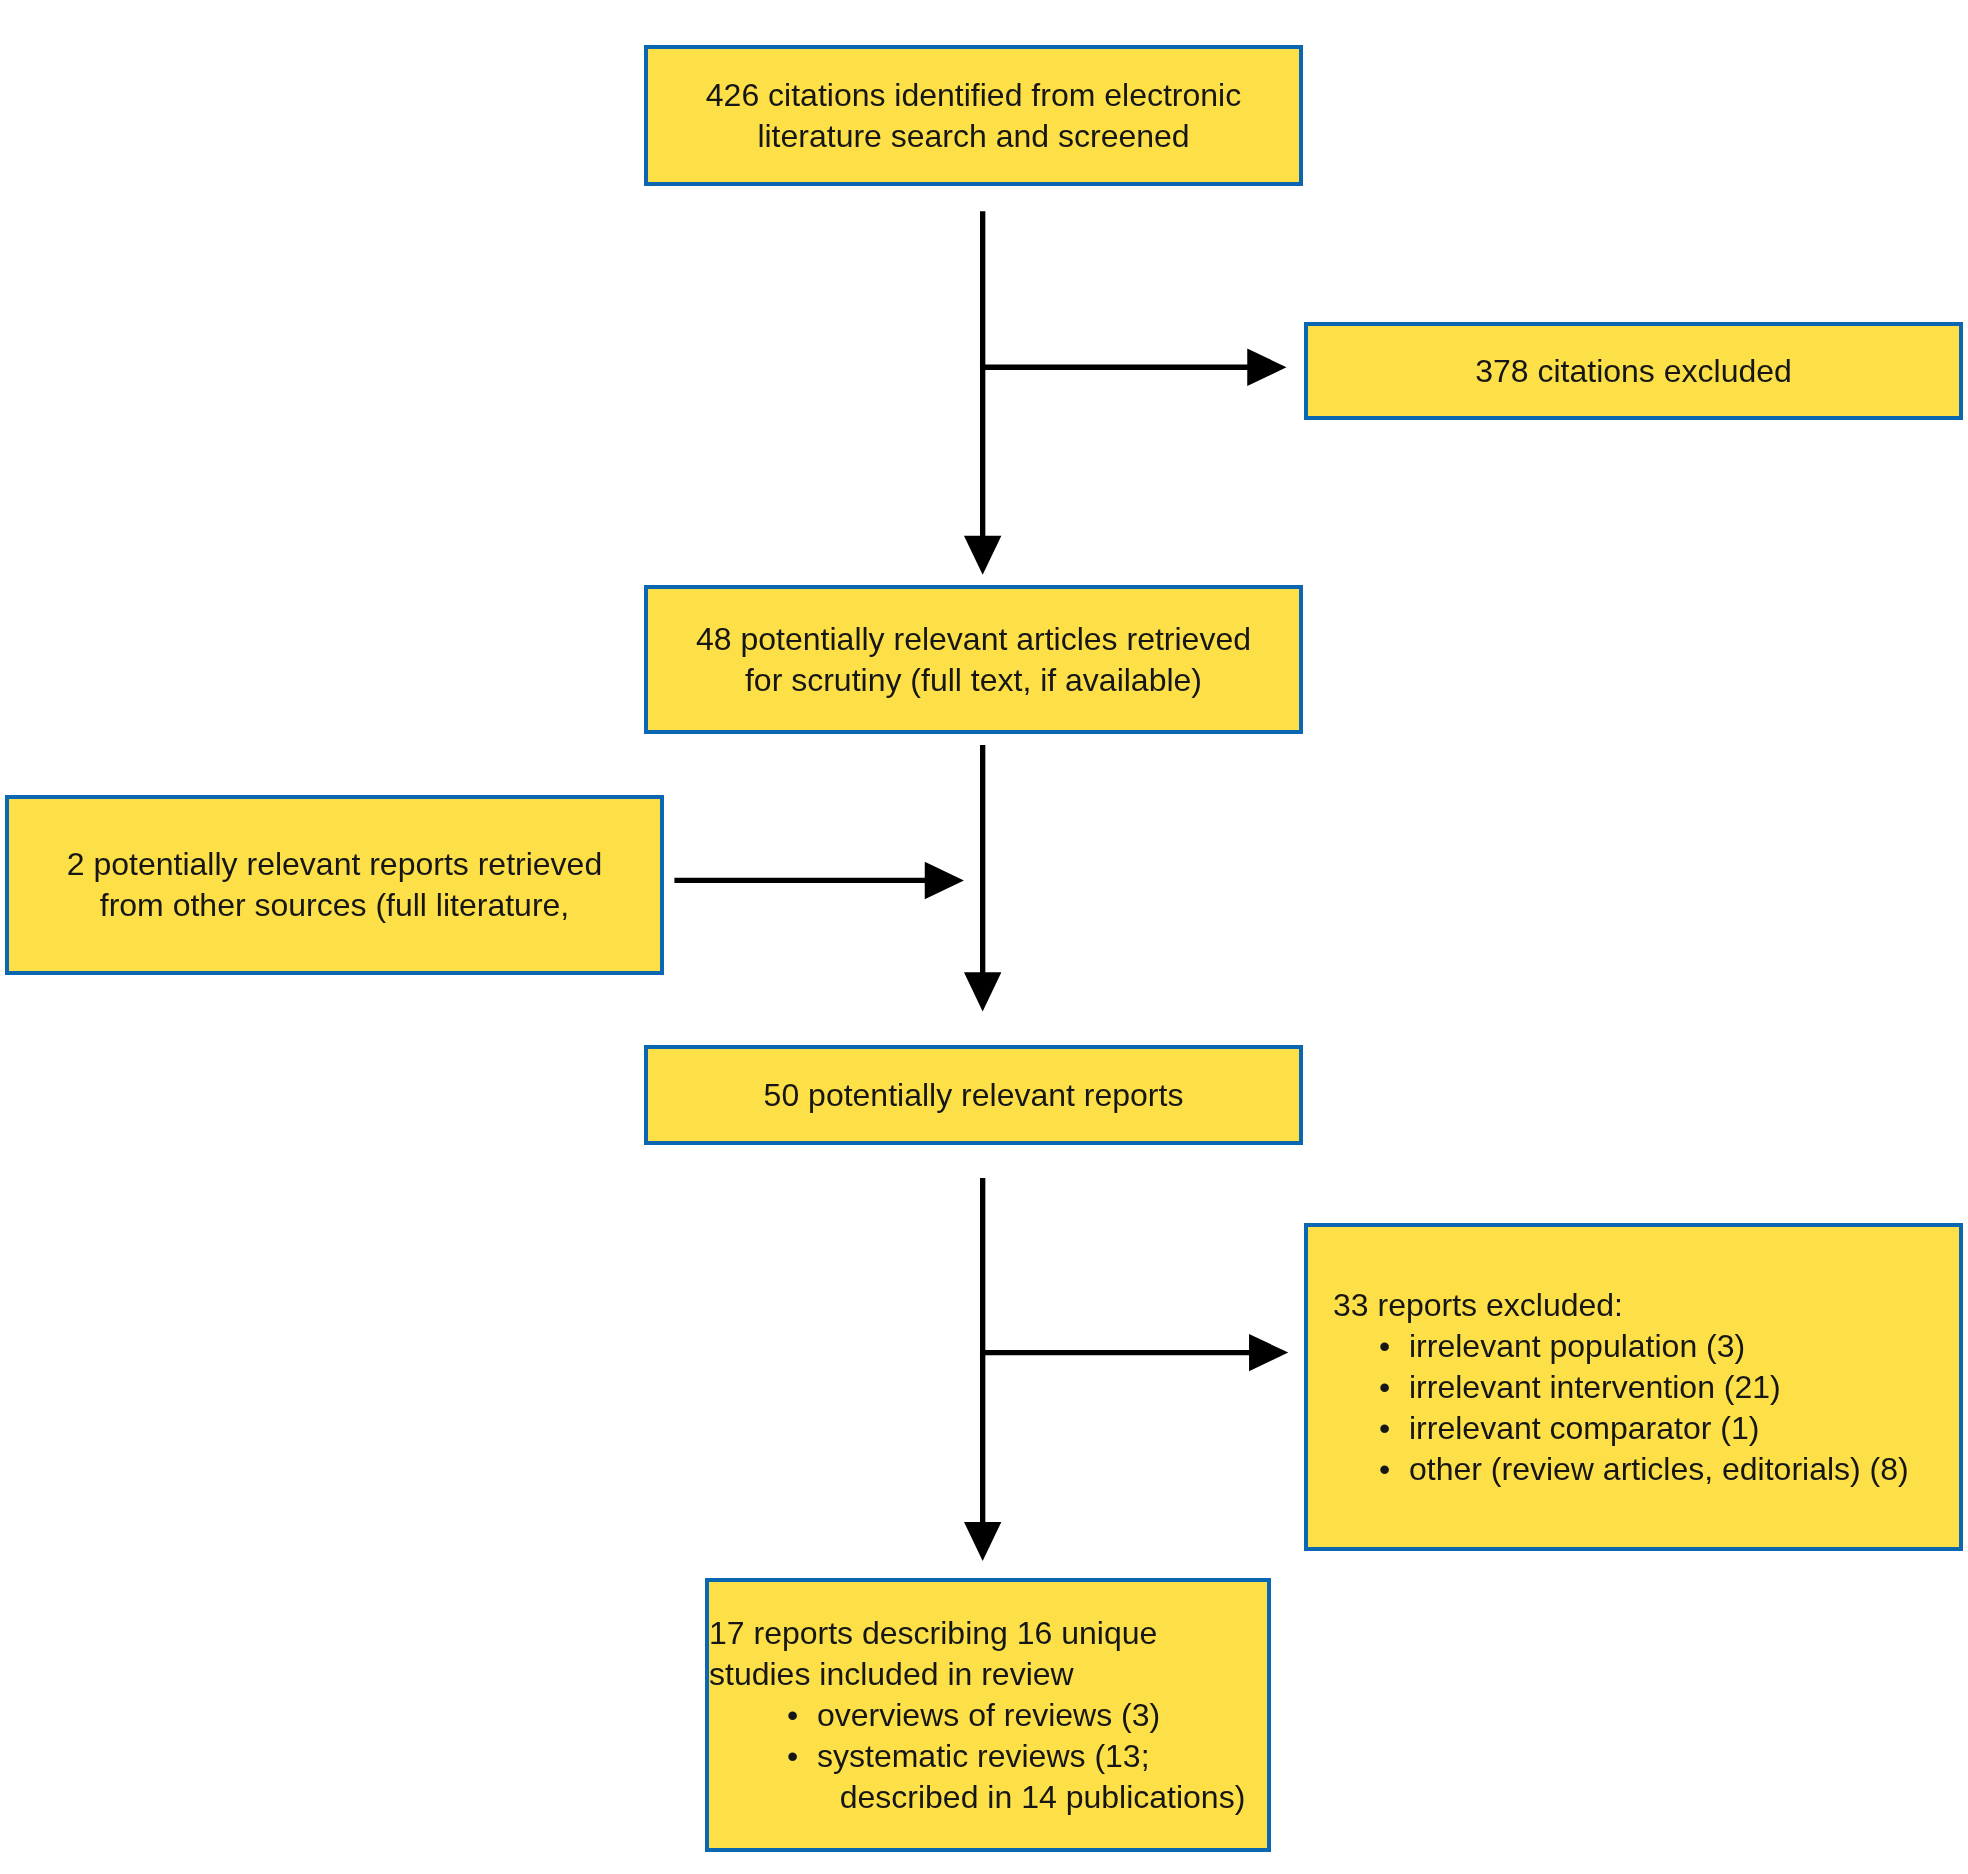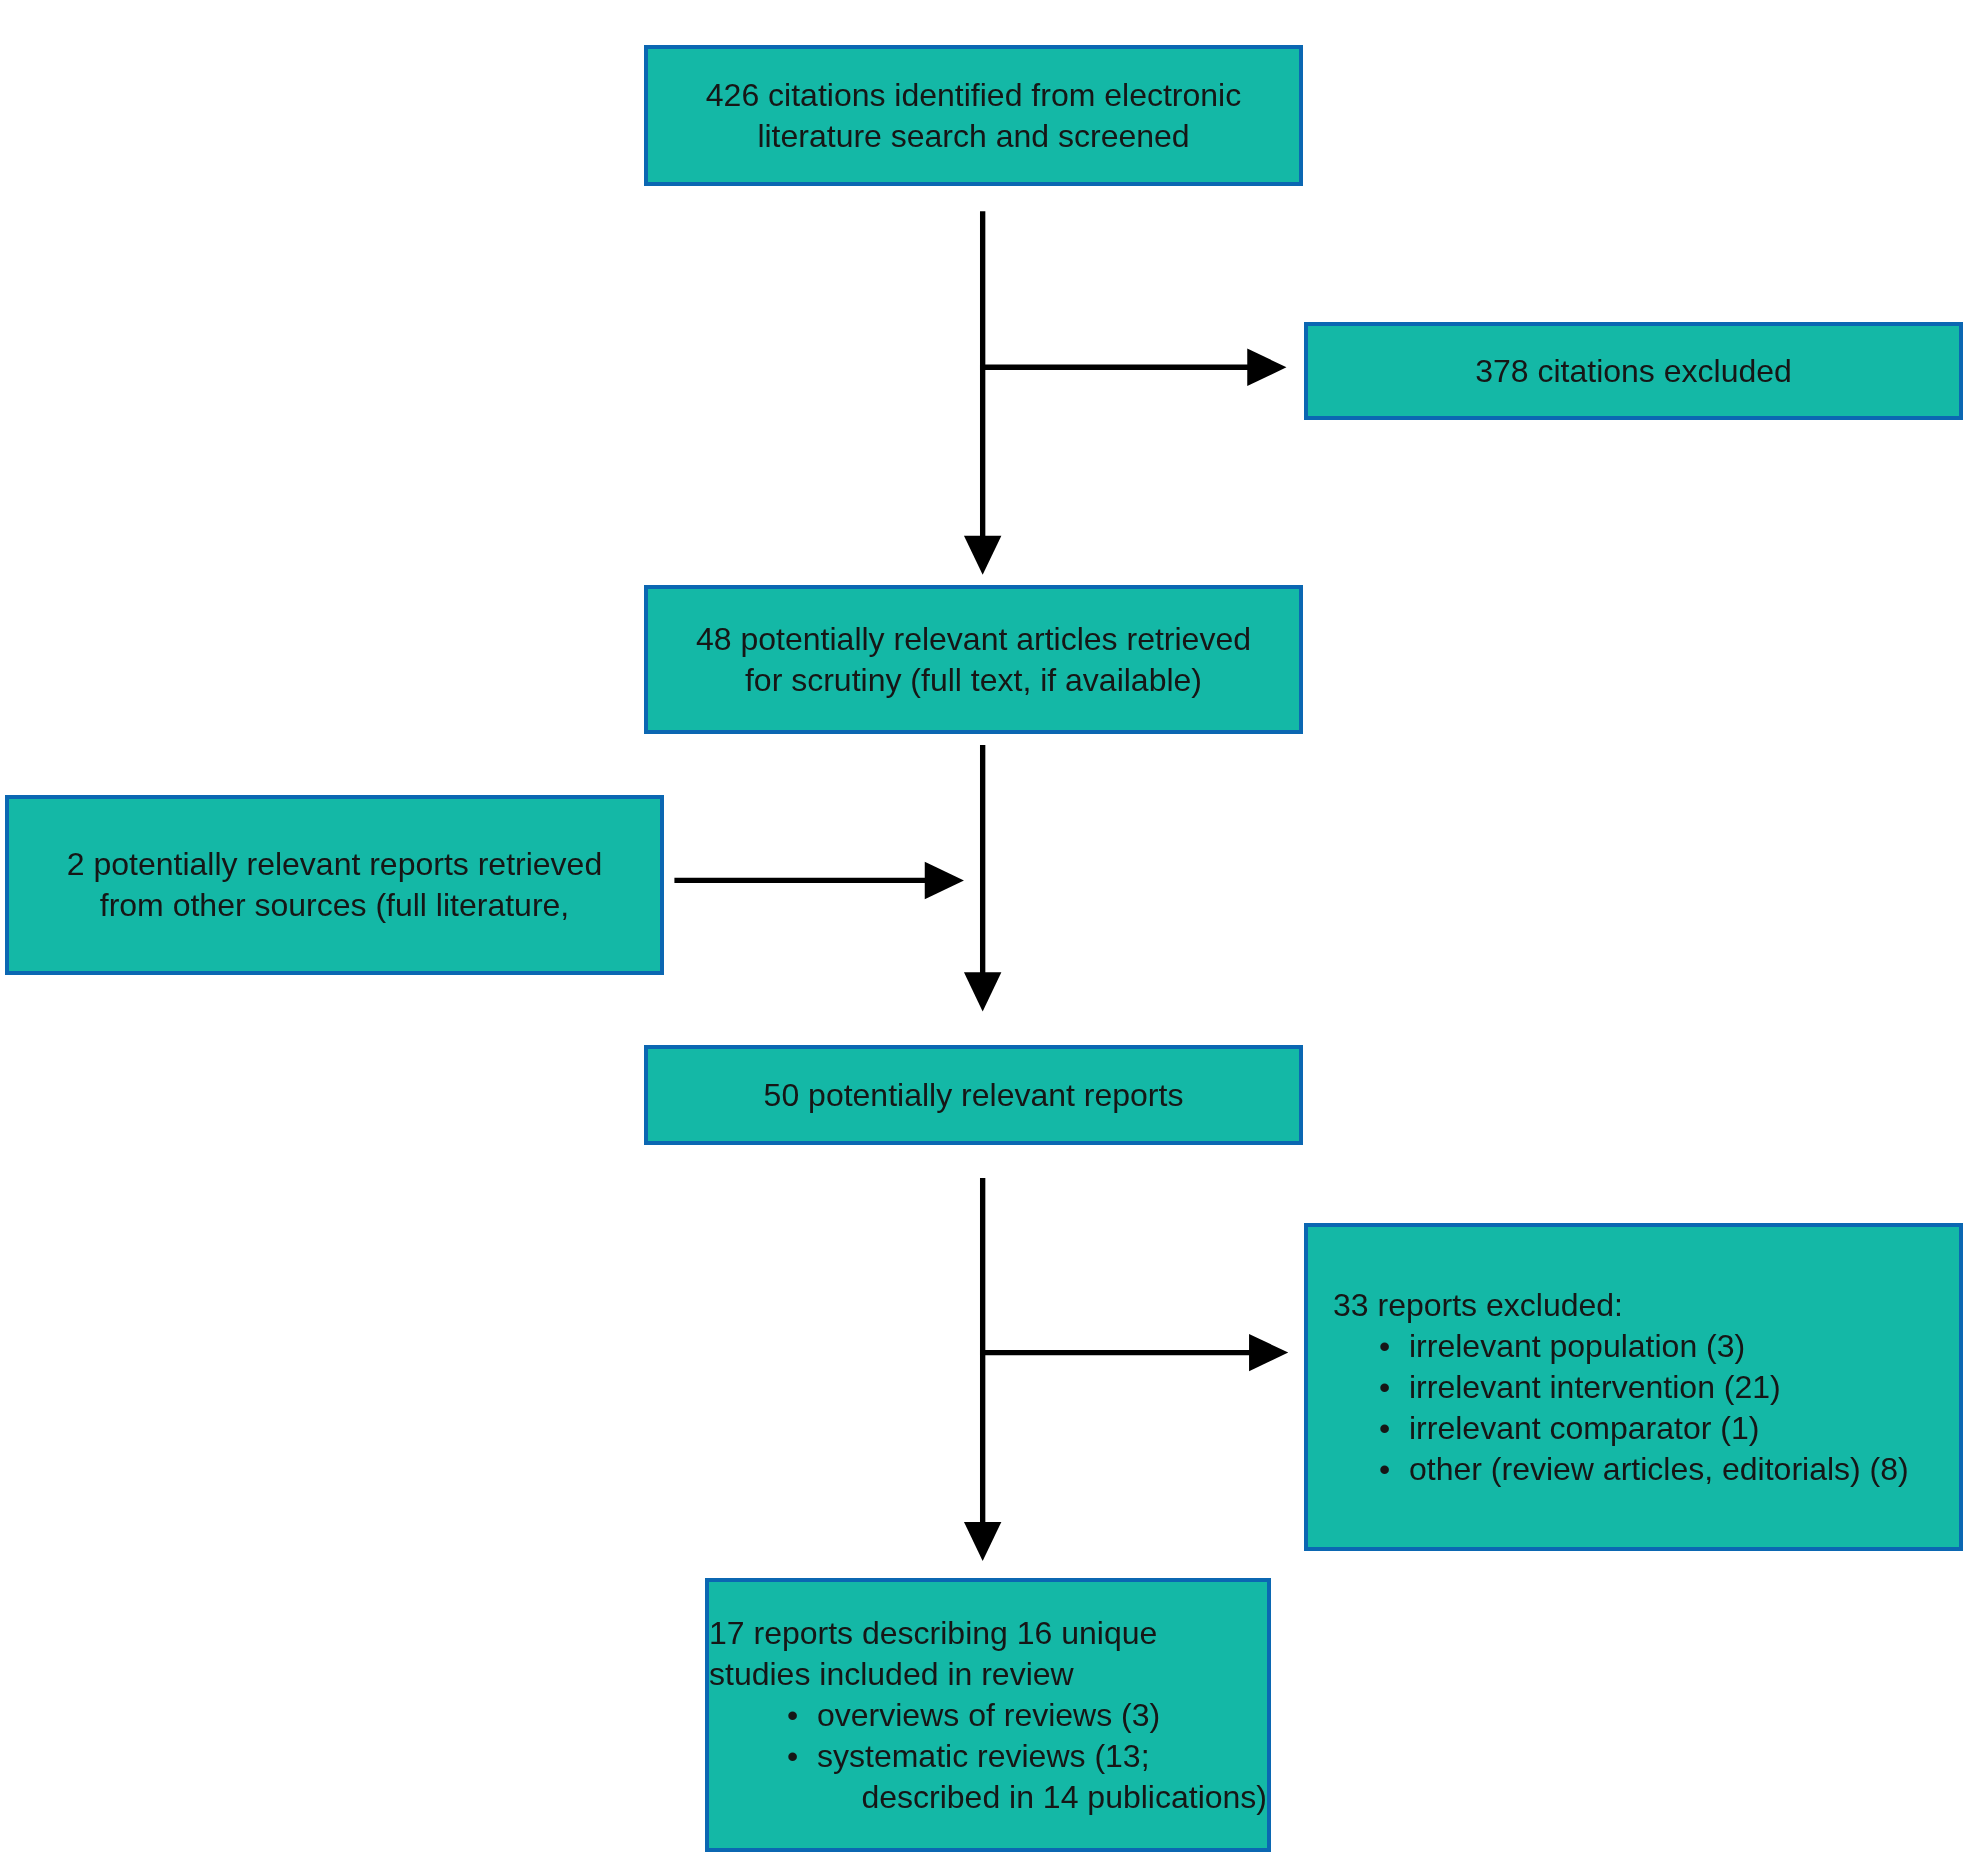--- a/index.html
+++ b/index.html
@@ -28,21 +28,21 @@
     stroke-width: 6;
   }
   .arrows polygon {
     fill: #000000;
     stroke: none;
   }
   .box {
     position: absolute;
     box-sizing: border-box;
     border: 4.5px solid #0b67b2;
-    background: #14b8a6;
+    background: #fde047;
     display: flex;
     flex-direction: column;
     justify-content: center;
     font-size: 32px;
     line-height: 41px;
   }
   .box .line {
     display: block;
     white-space: nowrap;
   }
@@ -69,21 +69,21 @@
   .b-retrieved         { left: 644px;  top: 585px;  width: 659px; height: 149px; }
   .b-other-sources     { left: 5px;    top: 795px;  width: 659px; height: 180px; }
   .b-relevant          { left: 644px;  top: 1045px; width: 659px; height: 100px; }
   .b-rep-excluded      { left: 1304px; top: 1223px; width: 659px; height: 328px; }
   .b-included          { left: 705px;  top: 1578px; width: 566px; height: 274px; }
 
   .b-rep-excluded .bullet-row { margin-left: 46px; }
 
   .b-included .head { display: block; white-space: nowrap; }
   .b-included .bullet-row { margin-left: 78px; text-align: left; }
-  .b-included .cont-row   { margin-left: 109px; text-align: right; display: block; white-space: nowrap; }
+  .b-included .cont-row   { margin-left: 109px; text-align: center; display: block; white-space: nowrap; }
 </style>
 </head>
 <body>
 
 <div class="canvas">
 
   <svg class="arrows" viewBox="0 0 2209 2103" xmlns="http://www.w3.org/2000/svg">
 
     <g>
       <line x1="1103" y1="237" x2="1103" y2="603"></line>

